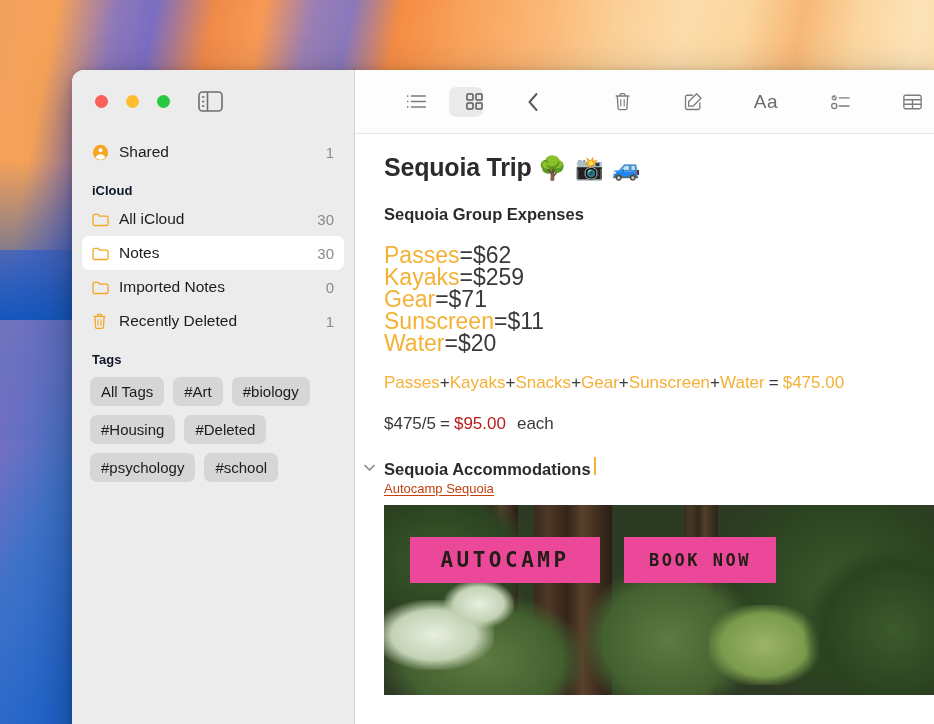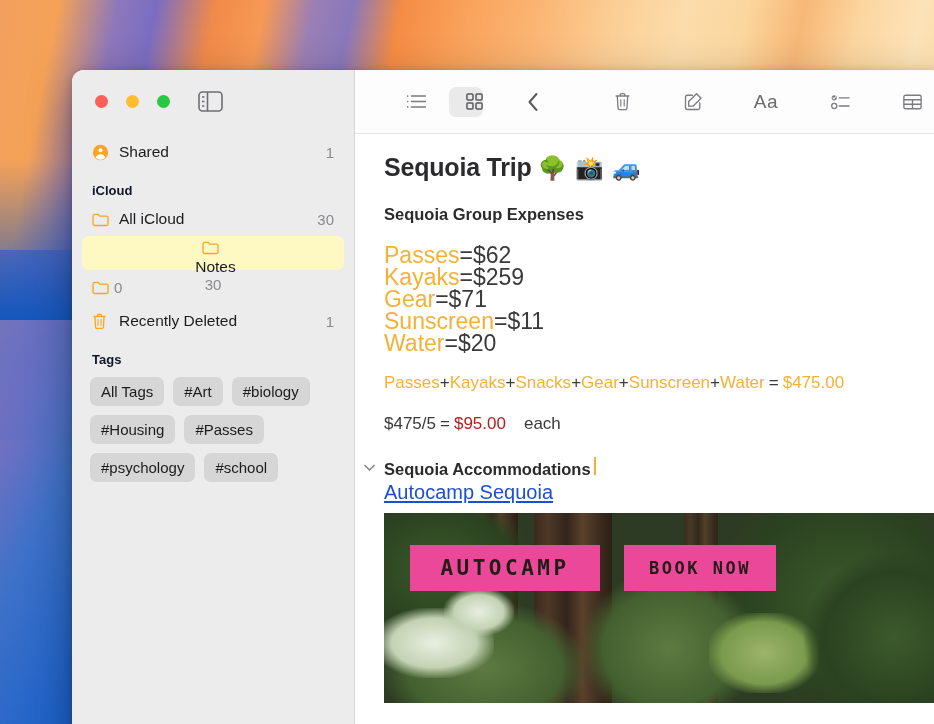--- a/index.html
+++ b/index.html
@@ -84,21 +84,21 @@
   .sb-toggle {
     position:absolute; left:126px; top:21px;
     width:25px; height:21px; cursor:default;
   }
 
   .sb-row {
     height:34px; margin:0 10px; border-radius:7px;
     display:flex; align-items:center; padding:0 10px;
     font-size:15.5px; color:#1c1c1e; position:relative;
   }
-  .sb-row.selected { background:#fef9c3;flex-direction:column; }
+  .sb-row.selected { background:#ffffff; }
   .sb-row .ic { width:22px; flex:0 0 22px; display:flex; align-items:center; }
   .sb-row .lbl { flex:1 1 auto; padding-left:5px; }
   .sb-row .cnt { color:#8a8a8e; font-size:15px; }
   .sb-head {
     font-size:13px; color:#0f172a; font-weight:600;
     padding:0 20px; margin-top:14px; margin-bottom:4px;
   }
   #tags-wrap { padding:6px 16px 0 18px; display:flex; flex-wrap:wrap; gap:9px 9px; }
   .tag {
     background:#d6d6d6; border-radius:7px;
@@ -149,21 +149,21 @@
   .chev {
     position:absolute; left:-21px; top:3px;
     width:13px; height:13px; color:#8a8a8e;
   }
   .accom-title { font-size:16.5px; font-weight:bold; color:#2b2b2e; }
   .caret {
     display:inline-block; width:2px; height:18px;
     background:#f5b136; margin-left:3px; vertical-align:-3px;
   }
   .accom-link {
-    margin-top:2px; font-size:20px; color:#1d4ed8;
+    margin-top:2px; font-size:13px; color:#c2410c;
     text-decoration:underline; text-underline-offset:2px;
   }
 
   
   #preview {
     margin-top:9px; margin-left:29px;
     height:190px; position:relative; overflow:hidden;
     background:#2e3b24;
   }
   .forest { position:absolute; inset:0; }
@@ -253,20 +253,21 @@
       <span class="lbl">Notes</span>
       <span class="cnt">30</span>
     </div>
 
     <div class="sb-row">
       <span class="ic">
         <svg viewBox="0 0 19 16" width="18" height="15" fill="none" stroke="#f5a623" stroke-width="1.4">
           <path d="M1 4.2a1.6 1.6 0 0 1 1.6-1.6h3.9l1.5 1.7h7.4A1.6 1.6 0 0 1 17 5.9v6.9a1.6 1.6 0 0 1-1.6 1.6H2.6A1.6 1.6 0 0 1 1 12.8z"></path>
         </svg>
       </span>
+      <span class="lbl">Imported Notes</span>
       <span class="cnt">0</span>
     </div>
 
     <div class="sb-row">
       <span class="ic">
         <svg viewBox="0 0 16 18" width="15" height="17" fill="none" stroke="#f5a623" stroke-width="1.4">
           <path d="M1.6 3.6h12.8"></path>
           <path d="M5.9 3.6V2.3a1 1 0 0 1 1-1h2.2a1 1 0 0 1 1 1v1.3"></path>
           <path d="M3.1 3.6l.7 11.4a1.4 1.4 0 0 0 1.4 1.3h5.6a1.4 1.4 0 0 0 1.4-1.3l.7-11.4"></path>
           <path d="M6.4 6.6v7M9.6 6.6v7" stroke-width="1.2"></path>
@@ -275,21 +276,21 @@
       <span class="lbl">Recently Deleted</span>
       <span class="cnt">1</span>
     </div>
 
     <div class="sb-head">Tags</div>
     <div id="tags-wrap">
       <div class="tag">All Tags</div>
       <div class="tag">#Art</div>
       <div class="tag">#biology</div>
       <div class="tag">#Housing</div>
-      <div class="tag">#Passes</div>
+      <div class="tag">#Deleted</div>
       <div class="tag">#psychology</div>
       <div class="tag">#school</div>
     </div>
   </div>
 
   <div id="content">
 
     <div id="toolbar">
 
       <div class="tb-btn">
@@ -396,21 +397,21 @@
           <div>
             <span class="v">Sunscreen</span><span class="op">=</span><span class="op">$11</span>
           </div>
           <div>
             <span class="v">Water</span><span class="op">=</span><span class="op">$20</span>
           </div>
         </div>
 
         <div class="total-line"><span style="color:#f5b136">Passes</span><span>+</span><span style="color:#f5b136">Kayaks</span><span>+</span><span style="color:#f5b136">Snacks</span><span>+</span><span style="color:#f5b136">Gear</span><span>+</span><span style="color:#f5b136">Sunscreen</span><span>+</span><span style="color:#f5b136">Water</span><span style="padding:0 4px">=</span><span style="color:#f5b136">$475.00</span></div>
 
-        <div class="each-line"><span>$475/5</span><span style="padding:0 4px">=</span><span class="amt">$95.00</span><span style="padding-left:18px">each</span></div>
+        <div class="each-line"><span>$475/5</span><span style="padding:0 4px">=</span><span class="amt">$95.00</span><span style="padding-left:11px">each</span></div>
 
         <div class="accom">
           <span class="chev">
             <svg viewBox="0 0 13 13" width="13" height="13" fill="none" stroke="#8a8a8e" stroke-width="1.7" stroke-linecap="round" stroke-linejoin="round">
               <polyline points="2,4.5 6.5,9 11,4.5"></polyline>
             </svg>
           </span>
           <span class="accom-title">Sequoia Accommodations</span>
             <span class="caret"></span>
         </div>

